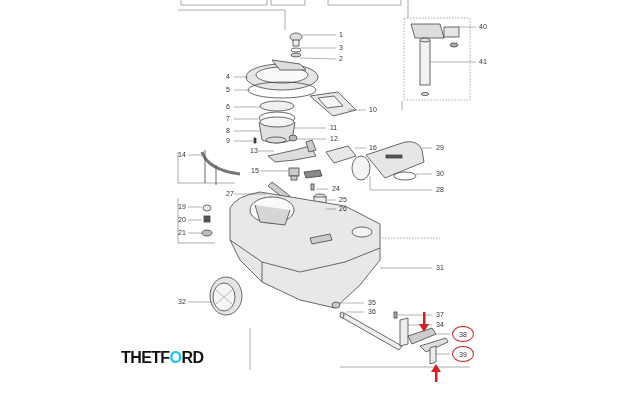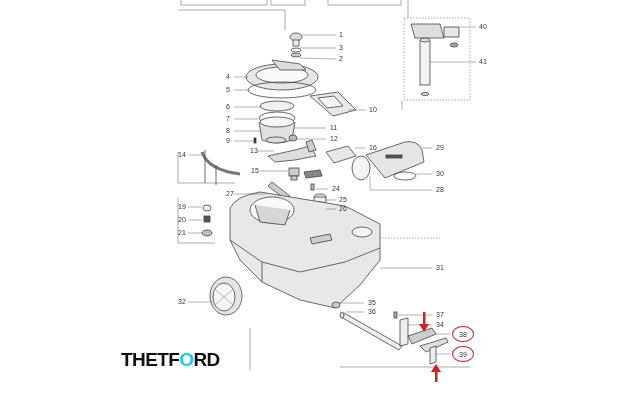--- a/index.html
+++ b/index.html
@@ -1,20 +1,20 @@
 <!DOCTYPE html>
 <html><head>
 <meta charset="utf-8">
 <style>
   html,body{margin:0;padding:0;background:#ffffff;}
   body{width:640px;height:400px;position:relative;overflow:hidden;font-family:"Liberation Sans",sans-serif;}
   #diagram{position:absolute;left:0;top:0;width:640px;height:400px;}
   .lbl{position:absolute;font-size:7px;color:#333;line-height:8px;transform:translate(0,-50%);}
   .circ{position:absolute;font-size:7px;color:#333;width:20px;height:14px;border:1.5px solid #d32020;border-radius:50%;display:flex;align-items:center;justify-content:center;transform:translate(0,-50%);}
-  .logo{position:absolute;left:121px;top:349px;font-family:"Liberation Sans",sans-serif;font-weight:900;font-size:19px;letter-spacing:-0.6px;color:#111;}
+  .logo{position:absolute;left:121px;top:349px;font-family:"Liberation Sans",sans-serif;font-weight:900;font-size:16px;letter-spacing:-0.6px;color:#111;}
   .logo .o{color:#1ec8ee;}
 </style>
 </head>
 <body>
 
 <svg id="diagram" viewBox="0 0 640 400" xmlns="http://www.w3.org/2000/svg">
   <g stroke="#888" stroke-width="0.7" fill="none">
 
     <rect x="181" y="-5" width="86" height="10"></rect>
     <rect x="271" y="-5" width="34" height="10"></rect>

